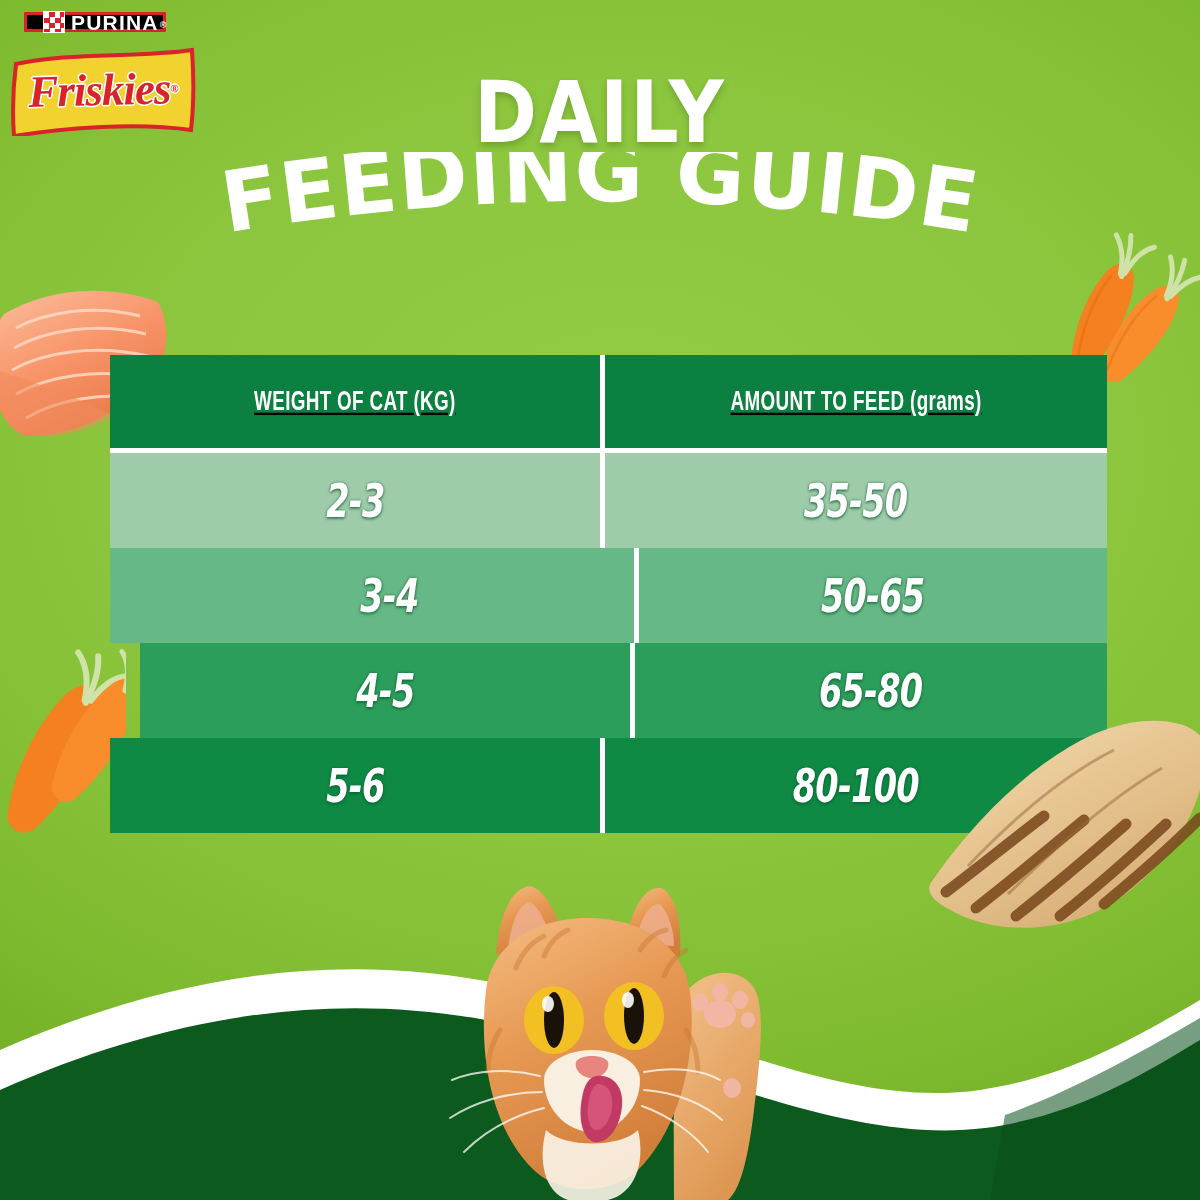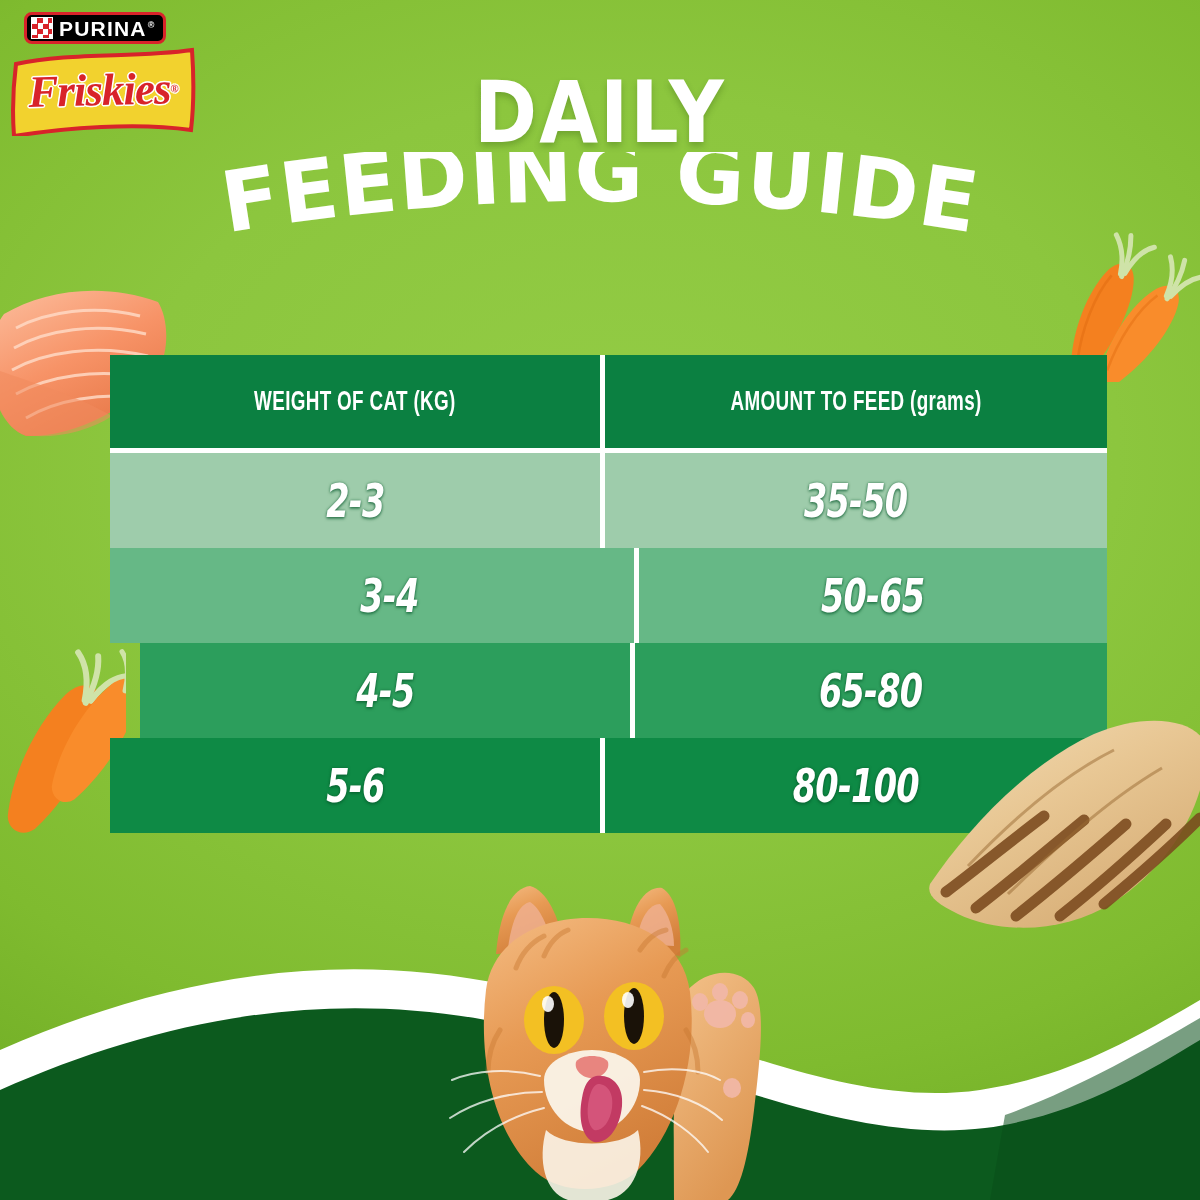--- a/index.html
+++ b/index.html
@@ -19,23 +19,23 @@
   }
 
   
   .wave-layer{ position:absolute; left:0; bottom:0; width:1200px; height:260px; }
 
   
   .logo-block{ position:absolute; left:8px; top:6px; width:190px; height:130px; z-index:40; }
 
   .purina{
     position:absolute; left:16px; top:6px;
-    width:142px; height:32px;
-    background:#000; border:3px solid #D8232A; border-radius:8px;
-    display:flex; align-items:center; padding-left:4px;
+    width:142px; height:20px;
+    background:#000; border:3px solid #D8232A; border-radius:1px;
+    display:flex; align-items:center; padding-left:16px;
   }
   .purina-check{
     width:22px; height:22px; flex:0 0 22px;
     background:
       linear-gradient(45deg,transparent 0,transparent 100%),
       repeating-conic-gradient(#D8232A 0% 25%, #ffffff 0% 50%);
     background-size:auto, 11px 11px;
     border:1.5px solid #fff;
   }
   .purina-word{
@@ -85,20 +85,21 @@
 
   
   .table{
     position:absolute; left:110px; top:355px; width:997px; height:483px;
     z-index:20;
     display:flex; flex-direction:column;
   }
   .t-head{
     height:98px; display:flex; background:#0B8041;
     border-bottom:5px solid #ffffff;
+    text-decoration:underline;
   }
   .t-head .cell{
     flex:1; display:flex; align-items:center; justify-content:center;
     color:#fff;
   }
   .t-head .cell:first-child{ flex:0 0 495px; border-right:5px solid #ffffff; }
   .hd-text{
     font-family:"Liberation Sans", sans-serif;
     font-weight:bold; font-size:23px; letter-spacing:.4px;
     transform:scaleX(.82) scaleY(1.18);

